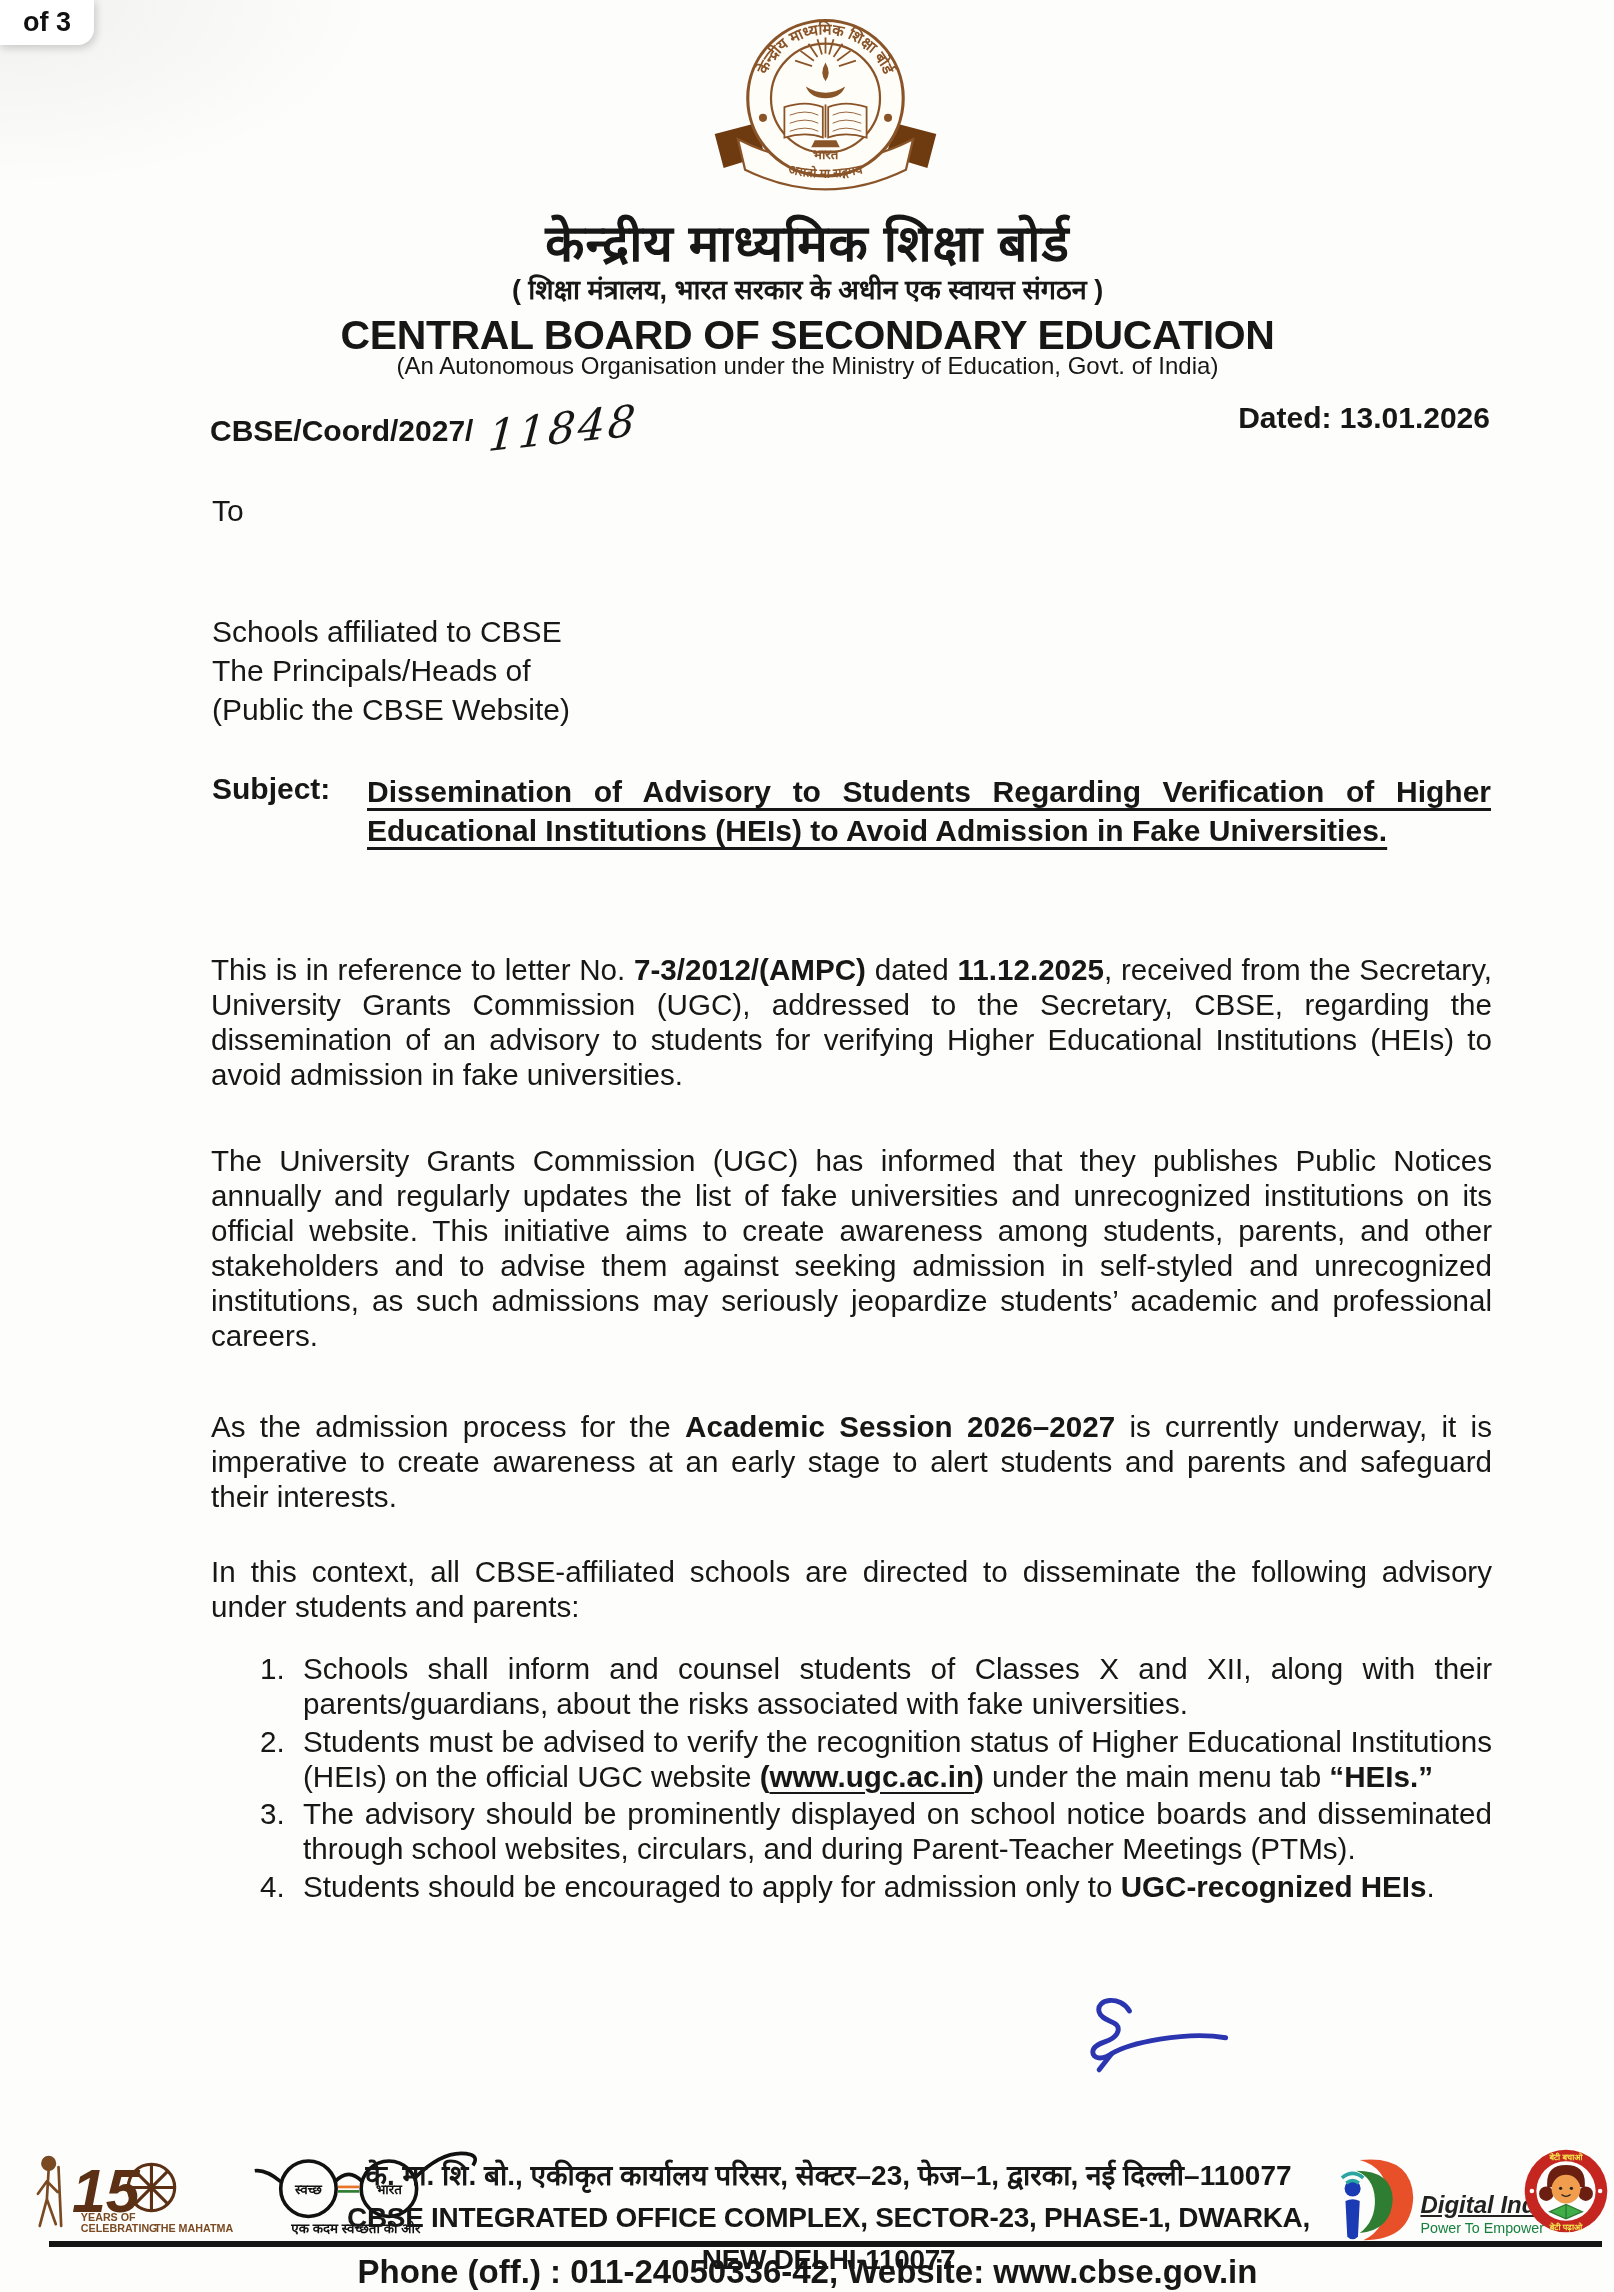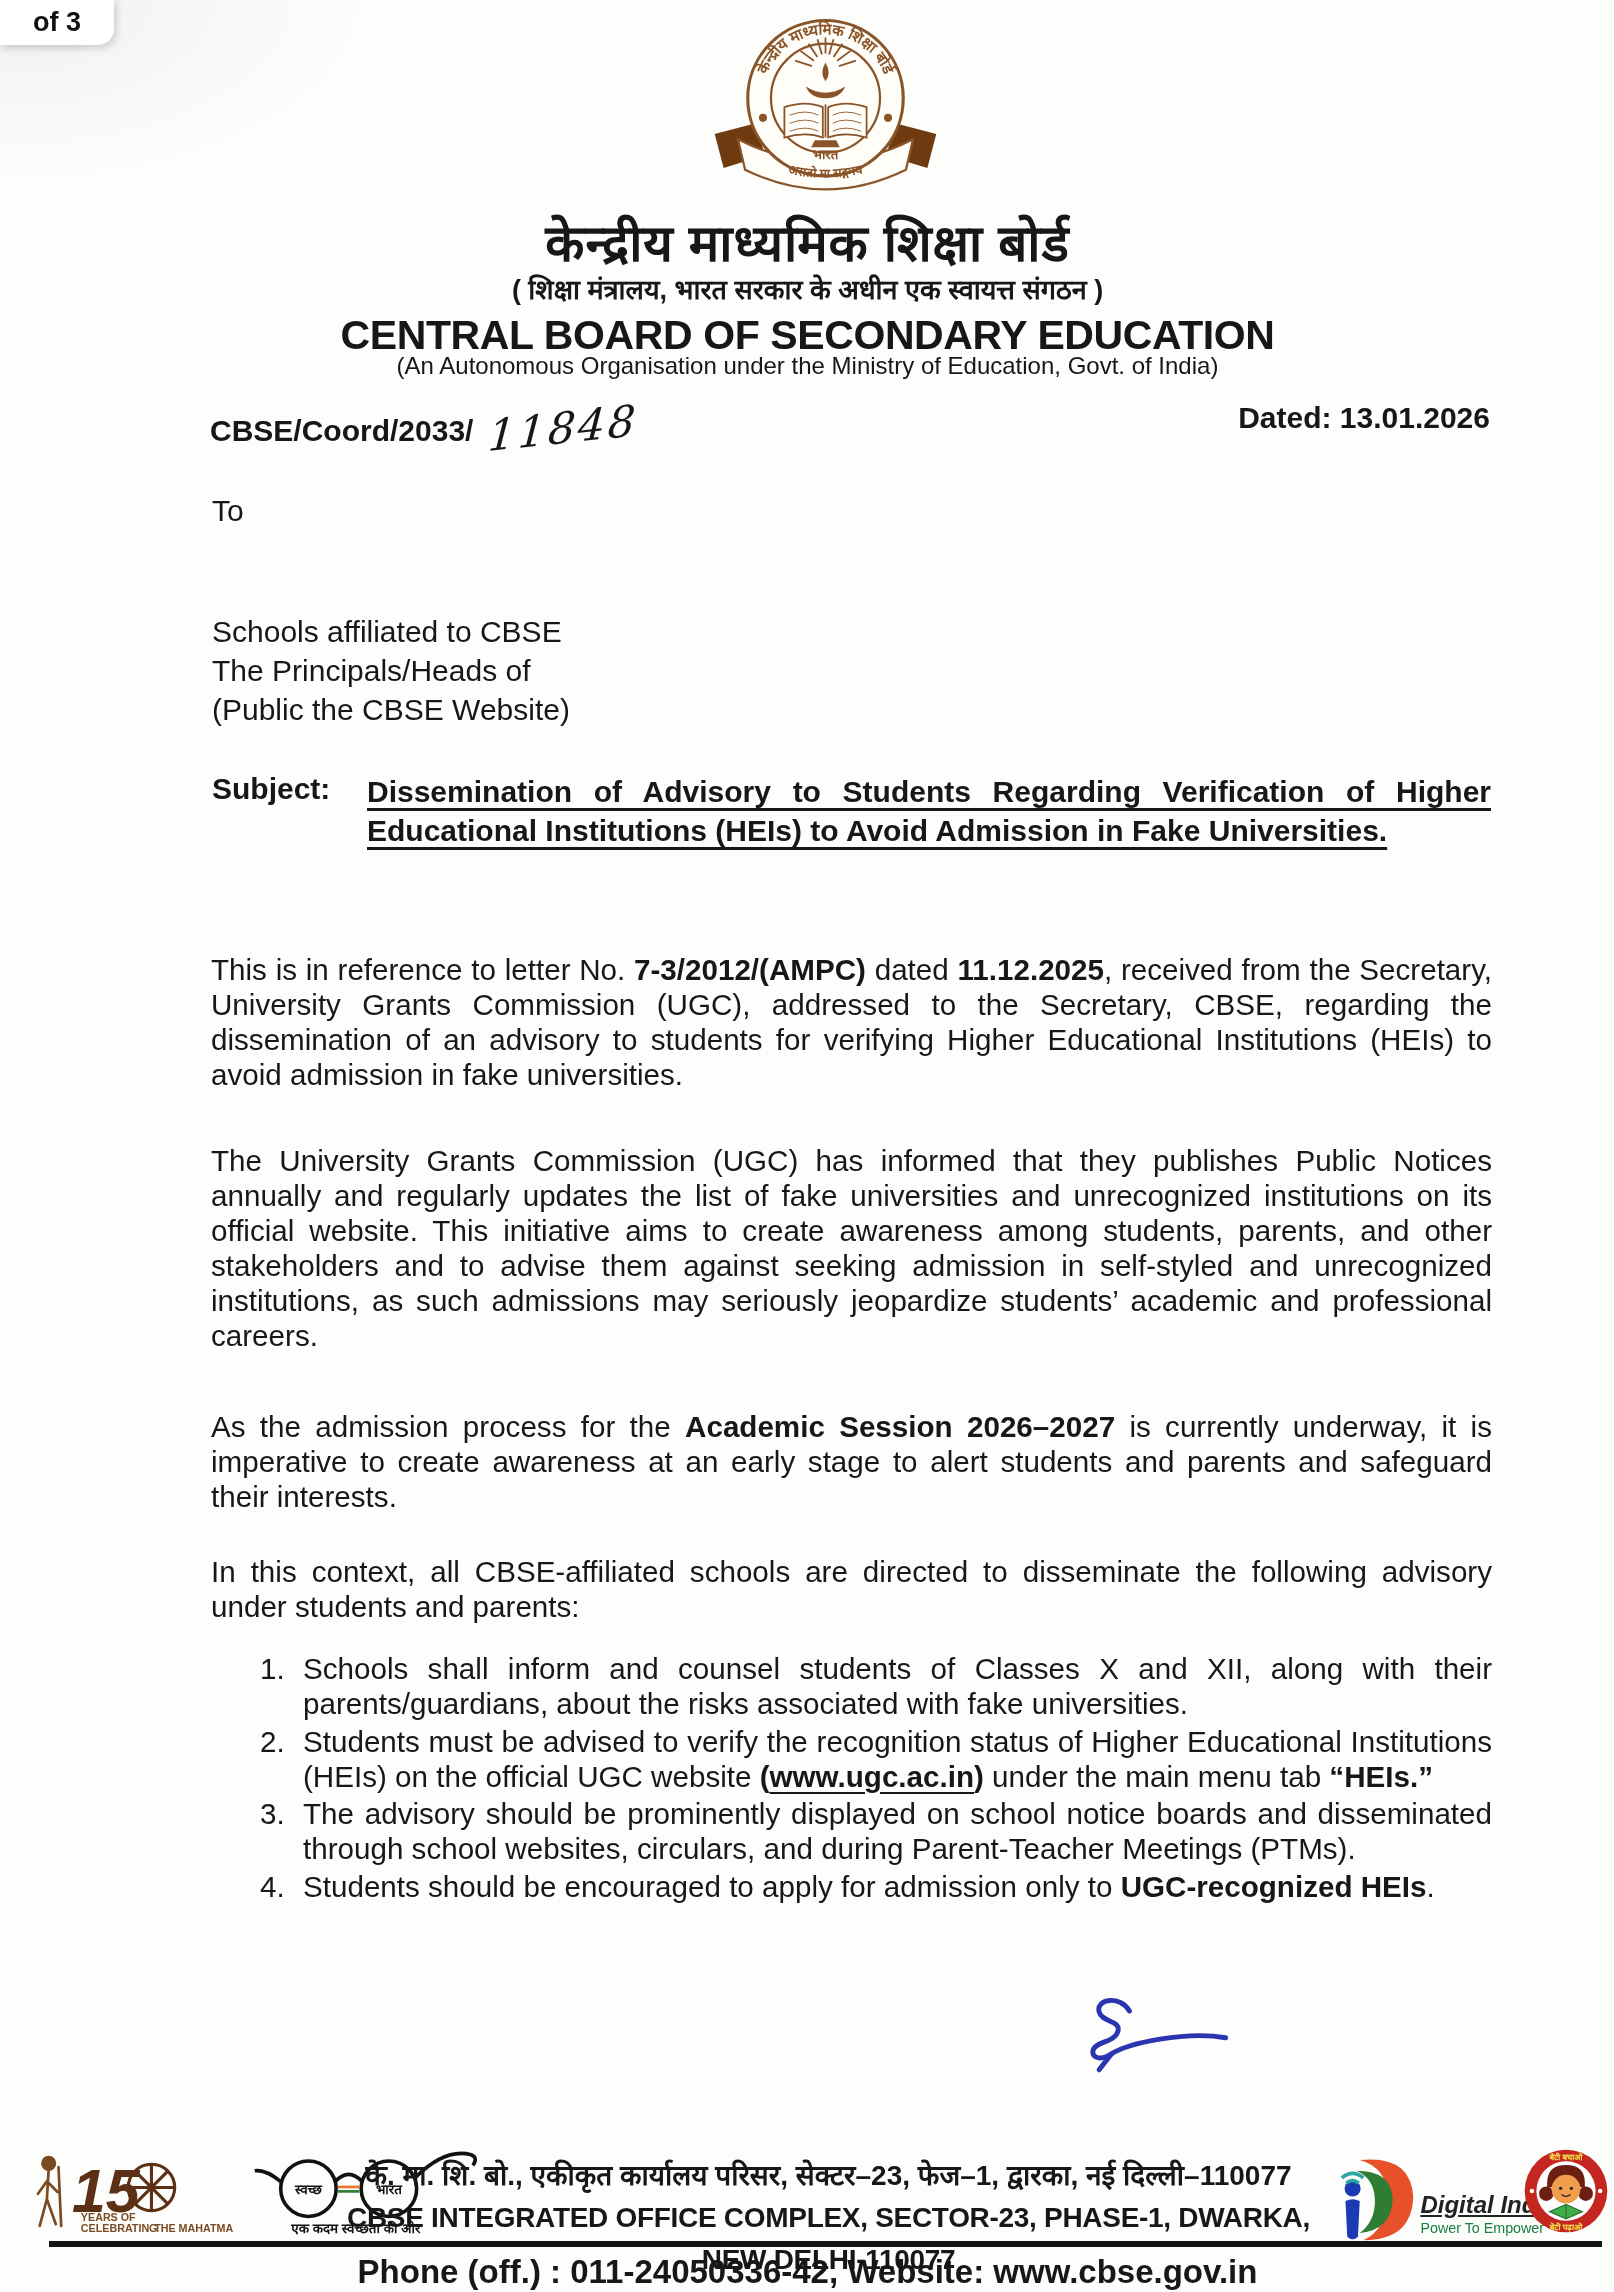--- a/index.html
+++ b/index.html
@@ -1,20 +1,20 @@
 <!DOCTYPE html>
 <html style="font-size:14.3px"><head>
 <meta charset="utf-8">
 <style>
   html,body{margin:0;padding:0;background:#d9d9d9;}
   .page{position:relative;width:1615px;height:2293px;margin:0 auto;background:#fdfdfc;overflow:hidden;
         font-family:"Liberation Sans","DejaVu Sans",sans-serif;color:#171717;}
   .page::before{content:"";position:absolute;inset:0;background:radial-gradient(ellipse 537px 269px at 0 0,rgba(0,0,0,.05),transparent 70%);pointer-events:none;}
 
-  .page-badge{position:absolute;left:0;top:0;width:114px;height:45px;background:#fff;
+  .page-badge{position:absolute;left:0;top:0;width:94px;height:45px;background:#fff;
       border-radius:0 0 16px 0;box-shadow:1.8px 2.7px 9px rgba(0,0,0,.18);
       display:flex;align-items:center;justify-content:center;
       font-size:27px;font-weight:bold;color:#111;z-index:5;}
 
   .emblem{position:absolute;left:682px;top:16px;}
 
   .title-hi{position:absolute;top:206px;left:0;width:100%;text-align:center;
       font-size:51px;font-weight:bold;letter-spacing:0.9px;}
   .subtitle-hi{position:absolute;top:270px;left:0;width:100%;text-align:center;
       font-size:27px;font-weight:bold;}
@@ -124,21 +124,21 @@
     </text>
   </svg>
 
   <div class="title-hi">केन्द्रीय माध्यमिक शिक्षा बोर्ड</div>
   <div class="subtitle-hi">( शिक्षा मंत्रालय, भारत सरकार के अधीन एक स्वायत्त संगठन )</div>
   <div class="title-en">CENTRAL BOARD OF SECONDARY EDUCATION</div>
   <div class="subtitle-en">(An Autonomous Organisation under the Ministry of Education, Govt. of India)</div>
 
   <div class="ref-row">
     <div>
-      <span>CBSE/Coord/2033/</span><span class="hand-number">11848</span>
+      <span>CBSE/Coord/2027/</span><span class="hand-number">11848</span>
     </div>
     <div>Dated: 13.01.2026</div>
   </div>
 
   <div class="salutation">To</div>
 
   <div class="addressee">
     <div>Schools affiliated to CBSE</div>
     <div>The Principals/Heads of</div>
     <div>(Public the CBSE Website)</div>

